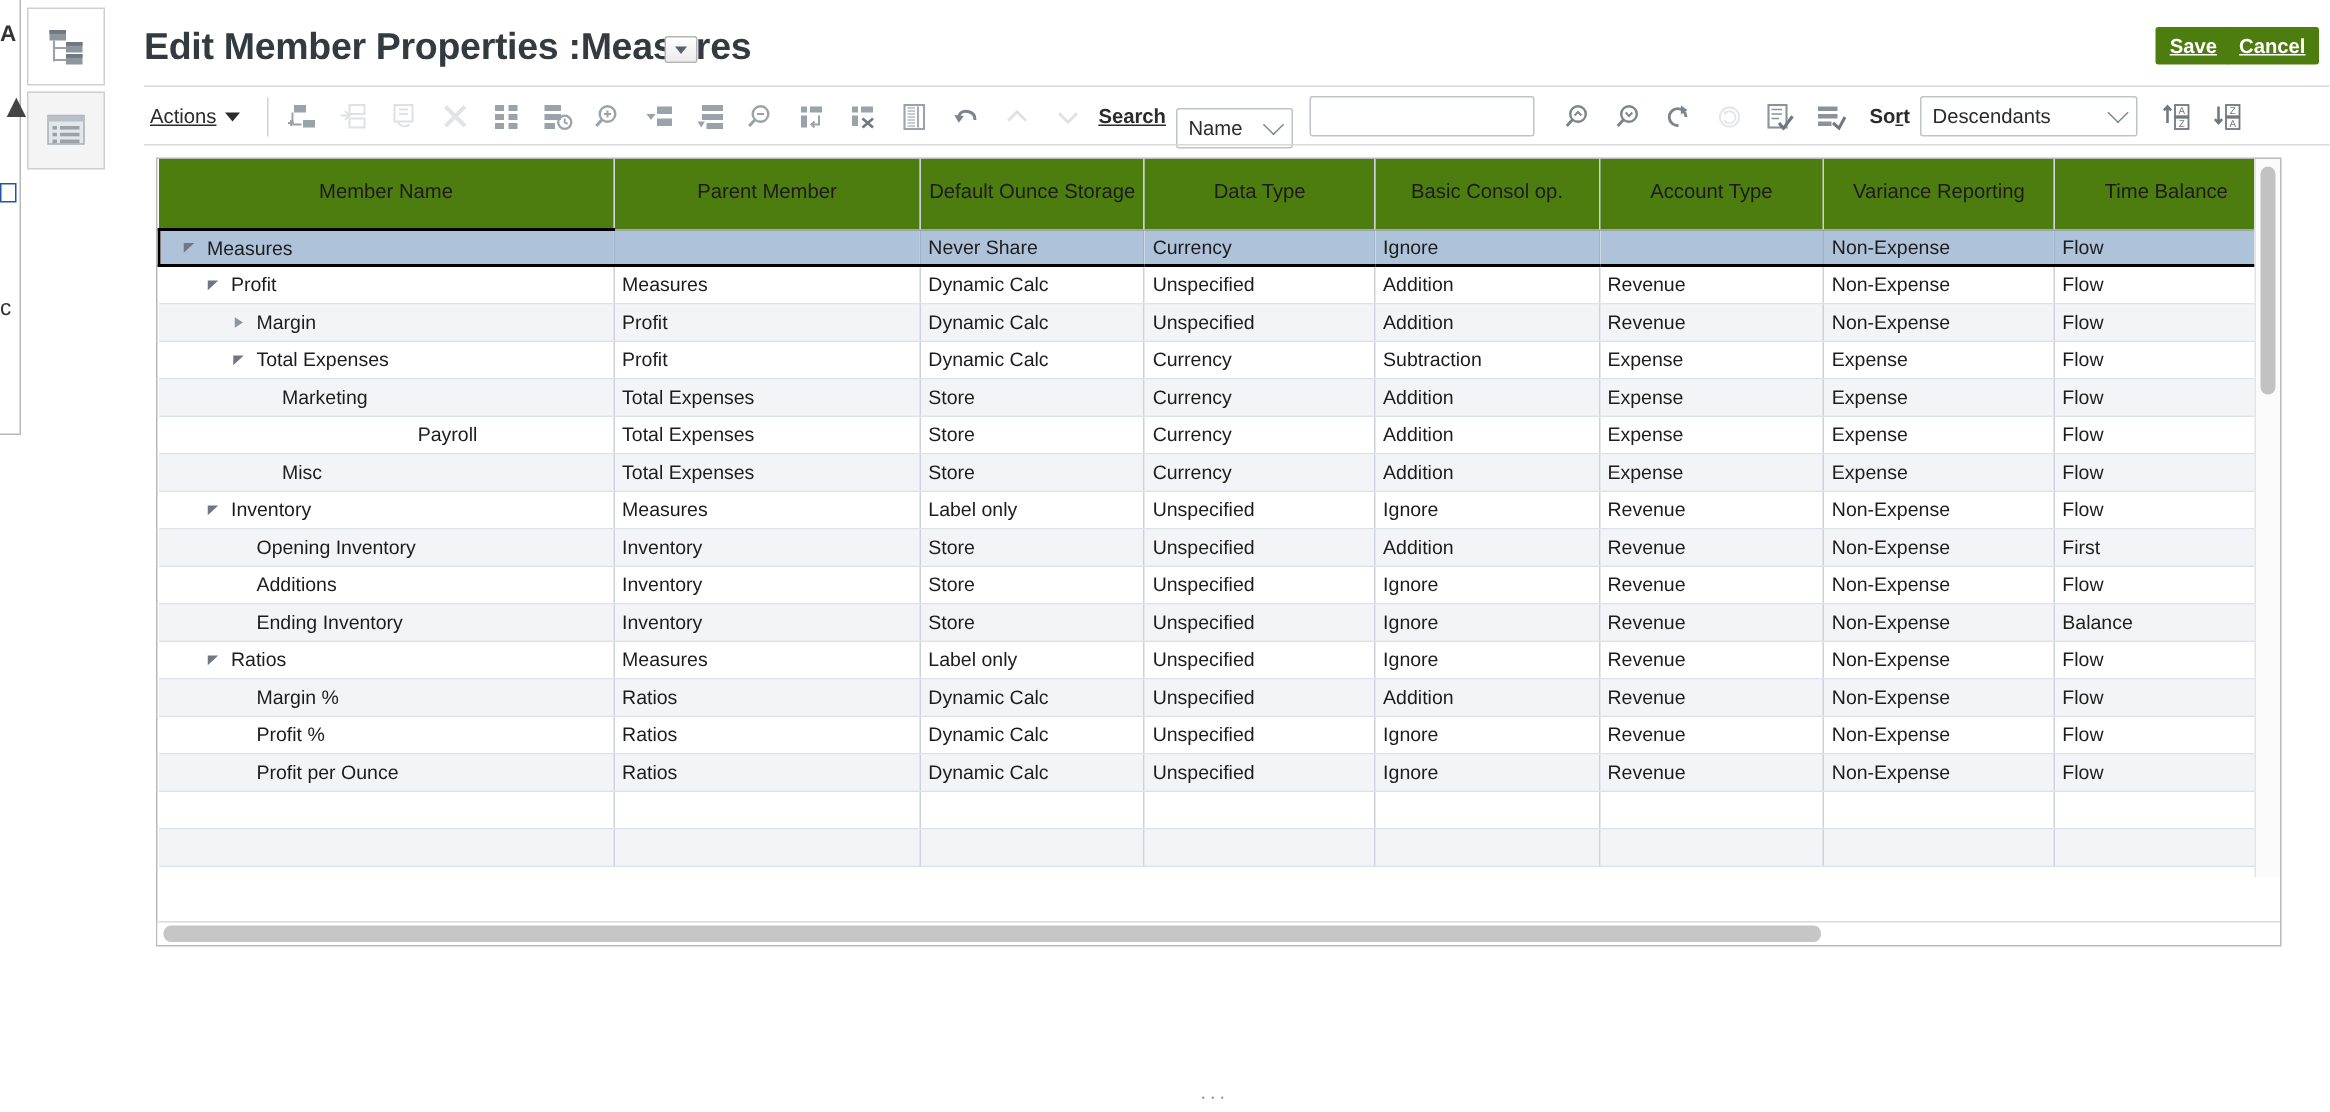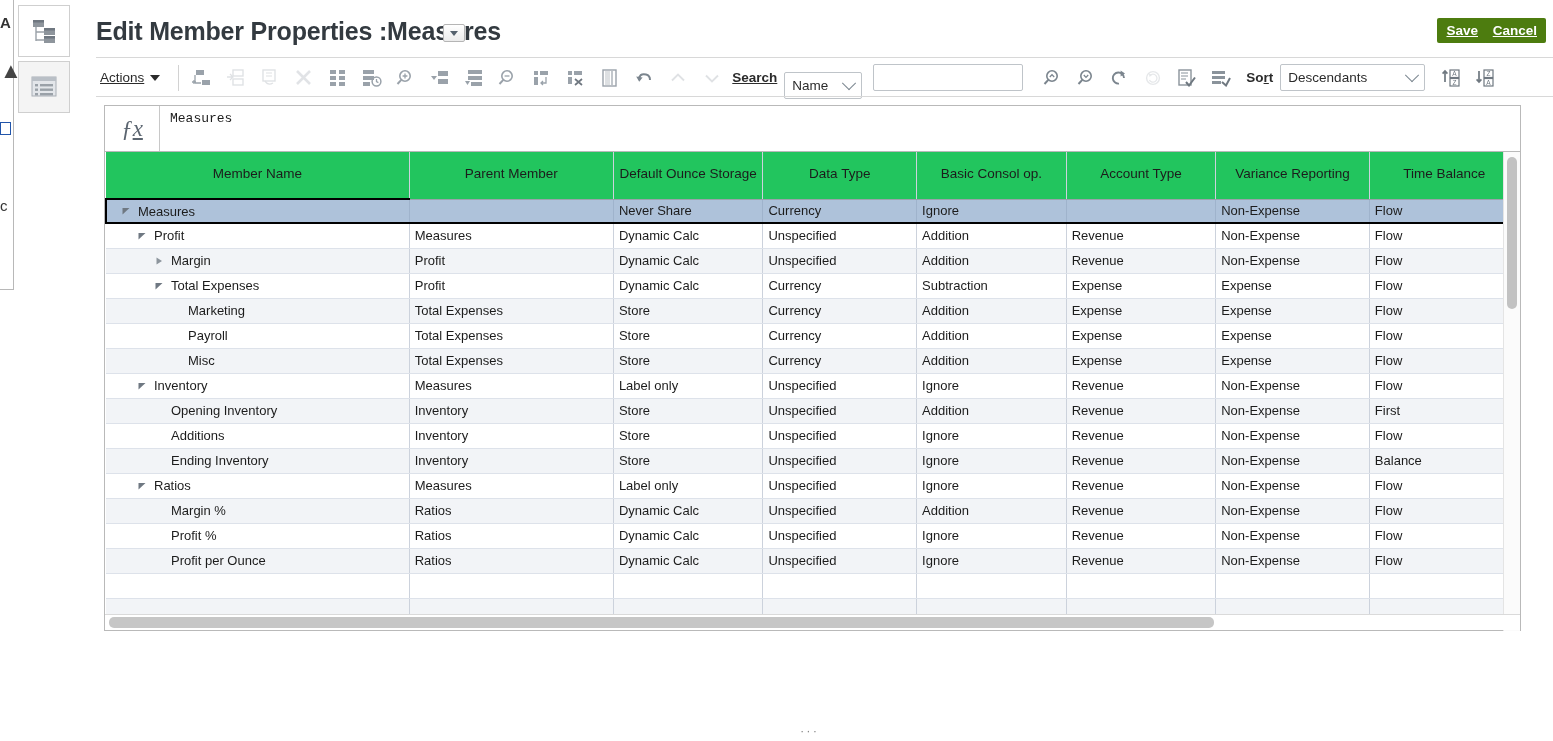--- a/index.html
+++ b/index.html
@@ -210,21 +210,21 @@
     overflow: hidden;
   }
   table.grid {
     border-collapse: collapse;
     table-layout: fixed;
     width: 1415px;
     font-size: 13px;
     color: #1c1c1c;
   }
   table.grid th {
-    background: #22c55e;
+    background: #4d7c0f;
     font-weight: normal;
     font-size: 13.5px;
     color: #1c1c1c;
     height: 47px;
     vertical-align: top;
     padding-top: 14px;
     border-right: 1px solid #ccd2dc;
     border-bottom: 1px solid #9aa2ab;
     text-align: center;
     box-sizing: border-box;
@@ -548,26 +548,20 @@
           <text x="13.5" y="8.3" font-size="6.5" text-anchor="middle" fill="#6f7880" font-family="Liberation Sans, sans-serif">Z</text>
           <rect x="9" y="10.5" width="9" height="7.5" fill="none" stroke="#6f7880" stroke-width="1.2"></rect>
           <text x="13.5" y="16.8" font-size="6.5" text-anchor="middle" fill="#6f7880" font-family="Liberation Sans, sans-serif">A</text>
         </svg>
     </div>
   </div>
   <div class="toolbar-rule"></div>
 
   <div class="grid-wrap">
 
-    <div class="formula-bar">
-      <div class="fx-cell">
-        <span class="fx-glyph">ƒ<span style="text-decoration:underline;">x</span></span>
-      </div>
-      <div class="formula-value">Measures</div>
-    </div>
 
     <div class="grid-scroll">
       <table class="grid">
         <colgroup>
           <col style="width:300px">
             <col style="width:202px">
             <col style="width:148px">
           <col style="width:152px">
             <col style="width:148px">
             <col style="width:148px">
@@ -673,21 +667,21 @@
               <td>Total Expenses</td>
               <td>Store</td>
               <td>Currency</td>
               <td>Addition</td>
               <td>Expense</td>
               <td>Expense</td>
               <td class="lastcell">Flow</td>
             </tr>
             <tr class="row-even">
               <td class="namecell">
-                <div class="name-inner" style="padding-left: 57px;">
+                <div class="name-inner" style="padding-left: 57px; justify-content: center;">
                   <span class="twisty"></span>
                   <span style="padding-left: 4px;">Payroll</span>
                 </div>
               </td>
               <td>Total Expenses</td>
               <td>Store</td>
               <td>Currency</td>
               <td>Addition</td>
               <td>Expense</td>
               <td>Expense</td>

